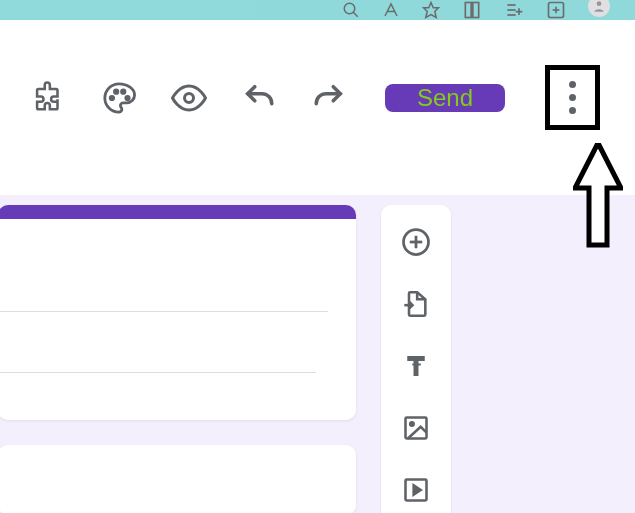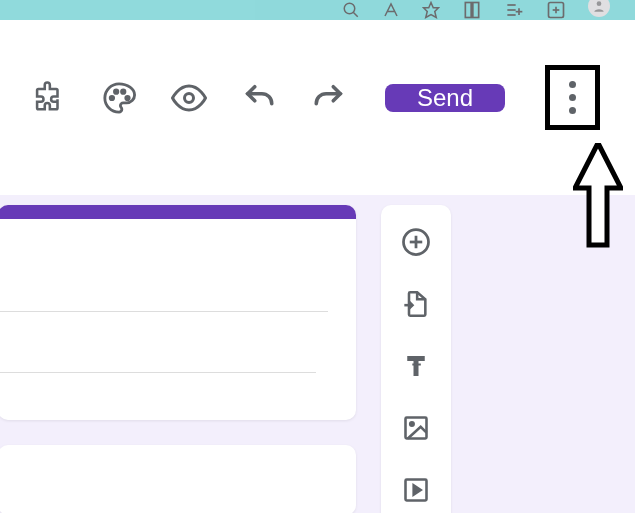--- a/index.html
+++ b/index.html
@@ -39,21 +39,21 @@
       padding: 45px 0 0 30px;
     }
     .tool-icon {
       width: 38px; height: 38px;
       display: flex; align-items: center; justify-content: center;
       color: #5f6368;
       cursor: pointer;
     }
     .send-btn {
       background: #673ab7;
-      color: #ffffff;
+      color: #84cc16;
       border: none;
       border-radius: 8px;
       padding: 0 32px;
       font-size: 24px;
       font-weight: 500;
       cursor: pointer;
       font-family: inherit;
       margin-left: 5px;
     }
     .more-wrap {

